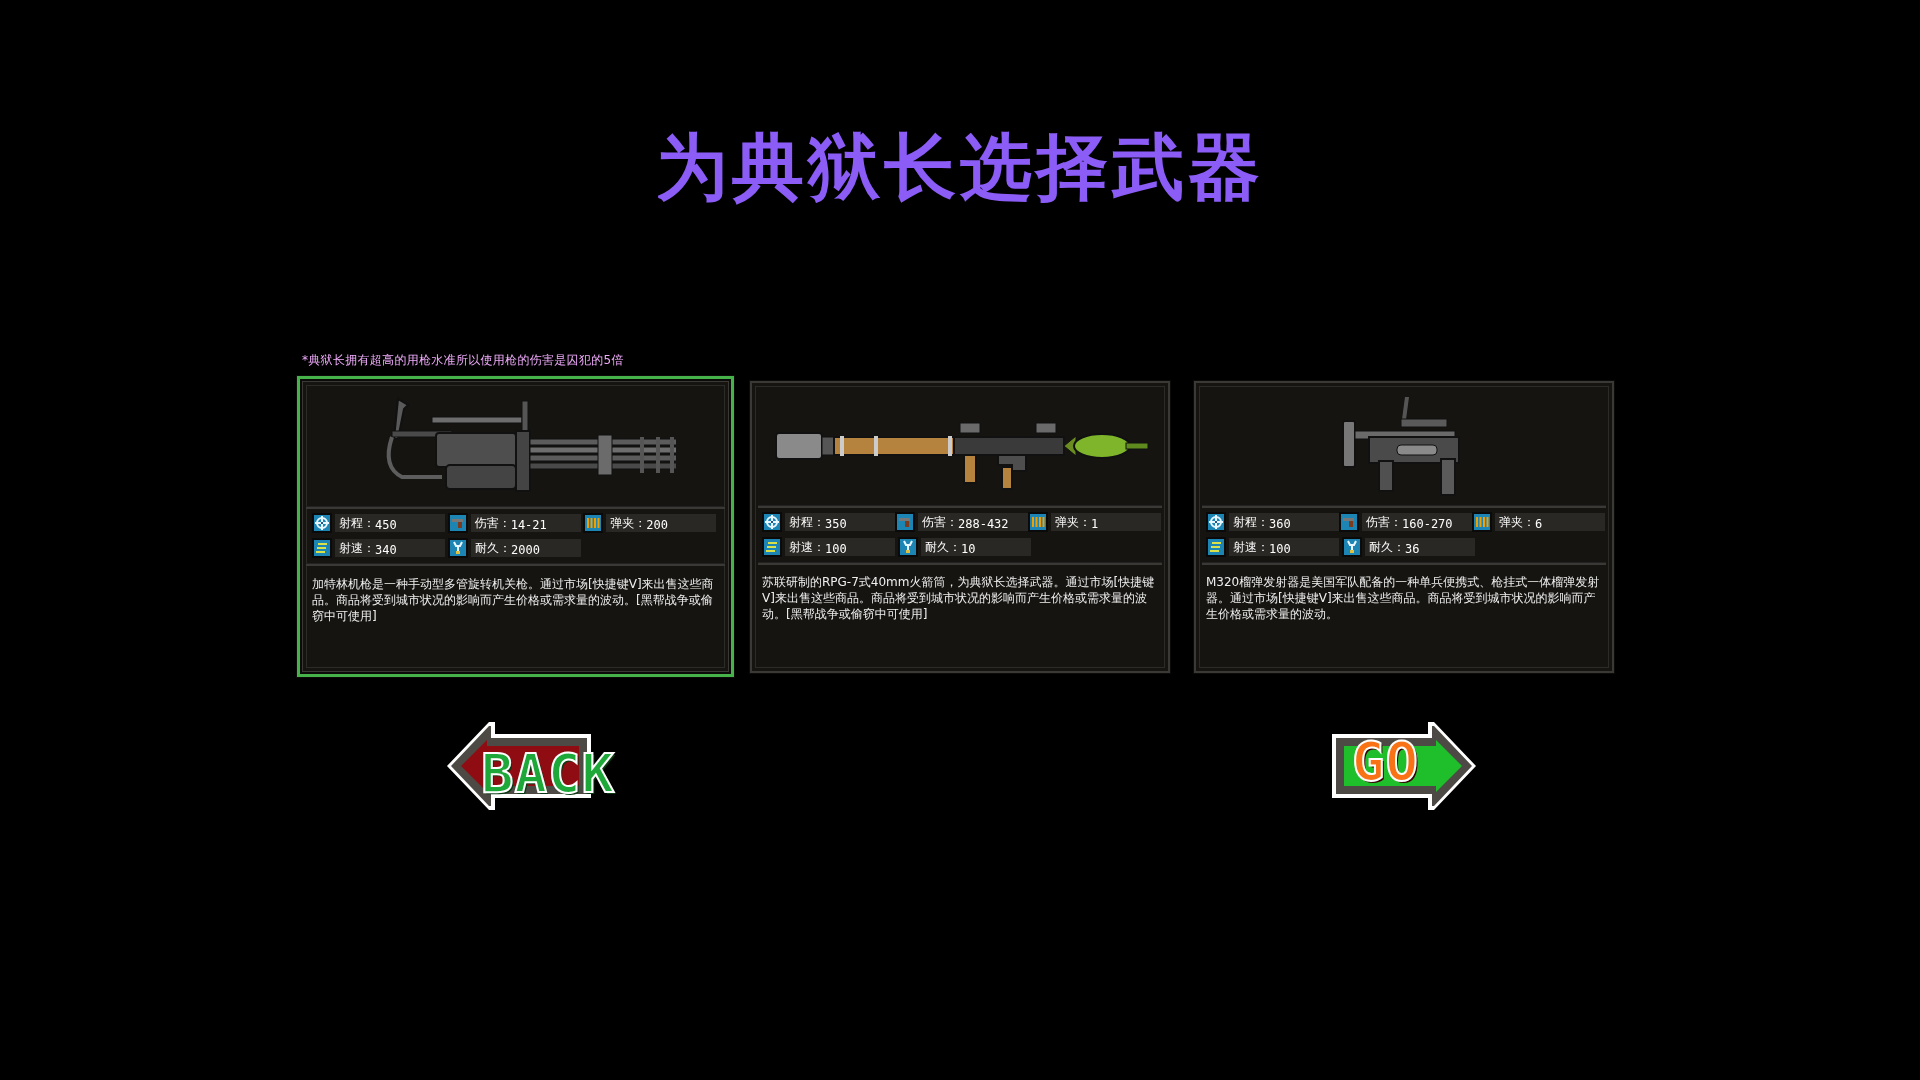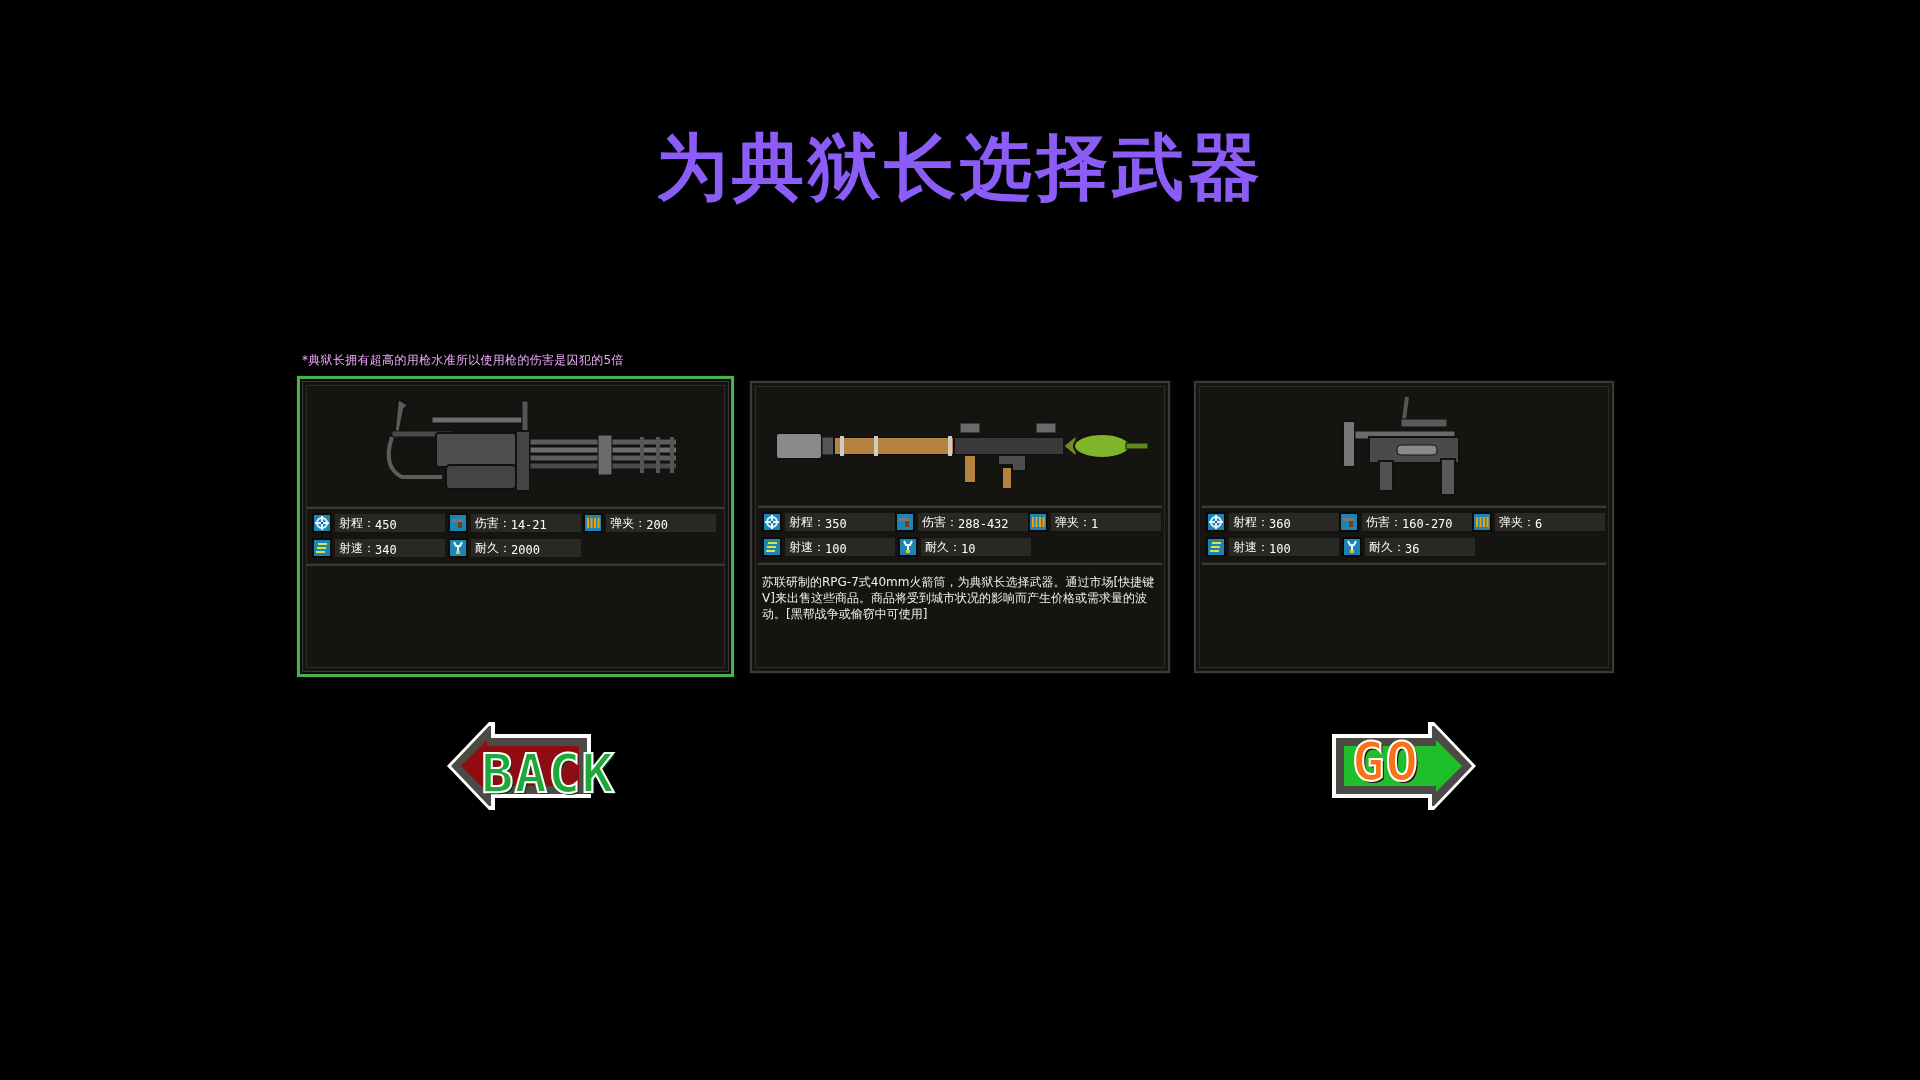--- a/index.html
+++ b/index.html
@@ -170,20 +170,21 @@
             </svg>
           </span>
         <span class="stat-box">
             <span class="stat-label">耐久：</span>
             <span class="stat-val">2000</span>
           </span>
       </div>
     </div>
   </div>
   <div class="divider" style="top:184px;"></div>
+  <div class="desc">加特林机枪是一种手动型多管旋转机关枪。通过市场[快捷键V]来出售这些商品。商品将受到城市状况的影响而产生价格或需求量的波动。[黑帮战争或偷窃中可使用]</div>
 </div>
 
 <div class="card" style="left:750px; top:381px; width:420px; height:292px;">
   <div class="img-area" style="top:4px;">
     <svg width="380" height="90" viewBox="0 0 380 90">
       <rect x="6" y="30" width="46" height="26" rx="3" fill="#8a8a8a" stroke="#111" stroke-width="2"></rect>
       <rect x="52" y="34" width="12" height="18" fill="#555" stroke="#111"></rect>
       <rect x="64" y="34" width="120" height="18" fill="#b5833e" stroke="#111" stroke-width="2"></rect>
       <rect x="70" y="33" width="4" height="20" fill="#ccc"></rect>
       <rect x="104" y="33" width="4" height="20" fill="#ccc"></rect>
@@ -354,20 +355,21 @@
             </svg>
           </span>
         <span class="stat-box">
             <span class="stat-label">耐久：</span>
             <span class="stat-val">36</span>
           </span>
       </div>
     </div>
   </div>
   <div class="divider" style="top:179px;"></div>
+  <div class="desc" style="top:191px; left:10px;">M320榴弹发射器是美国军队配备的一种单兵便携式、枪挂式一体榴弹发射器。通过市场[快捷键V]来出售这些商品。商品将受到城市状况的影响而产生价格或需求量的波动。</div>
 </div>
 
 <div class="nav-btn" style="left:445px; top:718px;">
   <svg width="150" height="96" viewBox="0 0 150 96" style="position:absolute;left:0;top:0;">
     <path d="M2 48 L44 4 L50 4 L50 16 L146 16 L146 80 L50 80 L50 92 L44 92 Z" fill="#fff"></path>
     <path d="M6 48 L44 8 L46 8 L46 20 L142 20 L142 76 L46 76 L46 88 L44 88 Z" fill="#4d4a45"></path>
     <path d="M16 48 L42 22 L42 28 L134 28 L134 68 L42 68 L42 74 Z" fill="#8f0c12"></path>
   </svg>
   <span class="nav-label" style="left:36px; top:24px; color:#1fa83a; -webkit-text-stroke:2px #fff; text-shadow: 2px 2px 0 #0a3a12;">BACK</span>
 </div>

